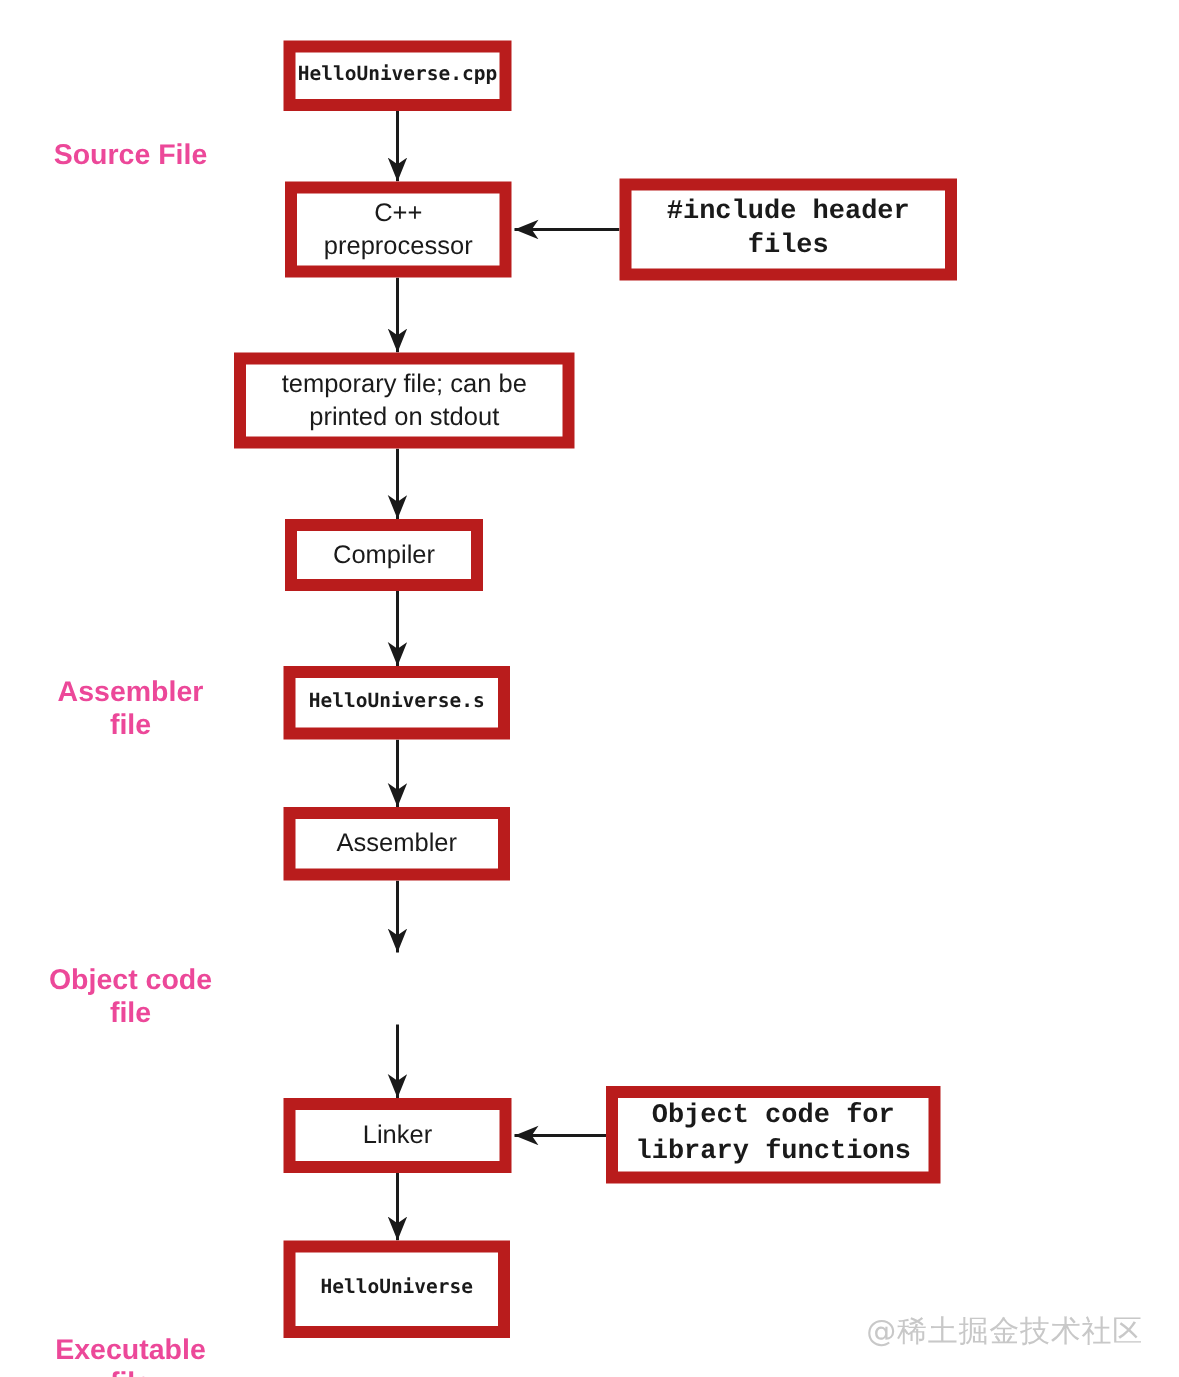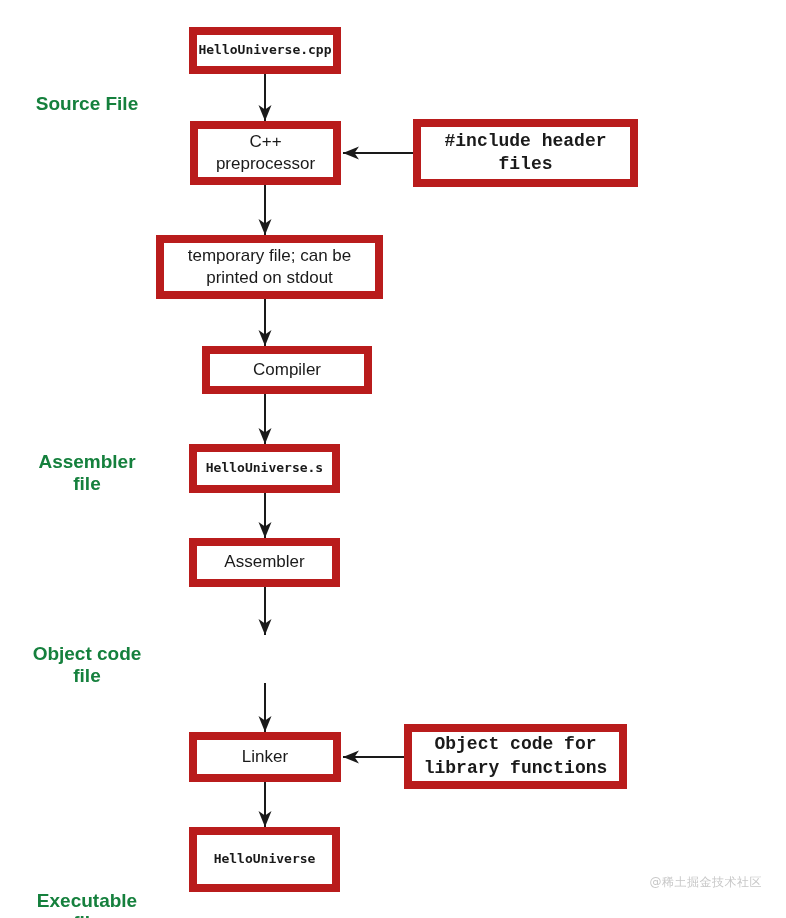--- a/index.html
+++ b/index.html
@@ -55,28 +55,28 @@
     white-space: pre-line;
   }
   .stage-label {
     position: absolute;
     font-family: "Liberation Sans", sans-serif;
     font-size: 19px;
     font-weight: bold;
     line-height: 1.18;
     text-align: center;
     white-space: pre-line;
-    color: #15803d;
+    color: #ec4899;
   }
   .watermark {
     position: absolute;
     right: 24px;
     top: 874px;
     font-family: "DejaVu Sans", sans-serif;
-    font-size: 12px;
+    font-size: 20px;
     color: #c8c8c8;
     letter-spacing: 0.5px;
   }
 </style>
 </head>
 <body>
 
 <div class="canvas">
 
   <svg class="arrows" viewBox="0 0 786 918" xmlns="http://www.w3.org/2000/svg">
@@ -106,21 +106,21 @@
 file</div>
 
   <div class="box mono" style="left:189px; top:27px; width:152px; height:47px;">HelloUniverse.cpp</div>
 
   <div class="box proc multiline" style="left:190px; top:121px; width:151px; height:64px;">C++
 preprocessor</div>
 
   <div class="box proc multiline" style="left:156px; top:235px; width:227px; height:64px;">temporary file; can be
 printed on stdout</div>
 
-  <div class="box proc" style="left:202px; top:346px; width:170px; height:48px;text-align:right;">Compiler</div>
+  <div class="box proc" style="left:190px; top:346px; width:132px; height:48px;text-align:right;">Compiler</div>
 
   <div class="box mono" style="left:189px; top:444px; width:151px; height:49px;">HelloUniverse.s</div>
 
   <div class="box proc" style="left:189px; top:538px; width:151px; height:49px;">Assembler</div>
 
 
   <div class="box proc" style="left:189px; top:732px; width:152px; height:50px;">Linker</div>
 
   <div class="box mono" style="left:189px; top:827px; width:151px; height:65px;">HelloUniverse</div>
 

